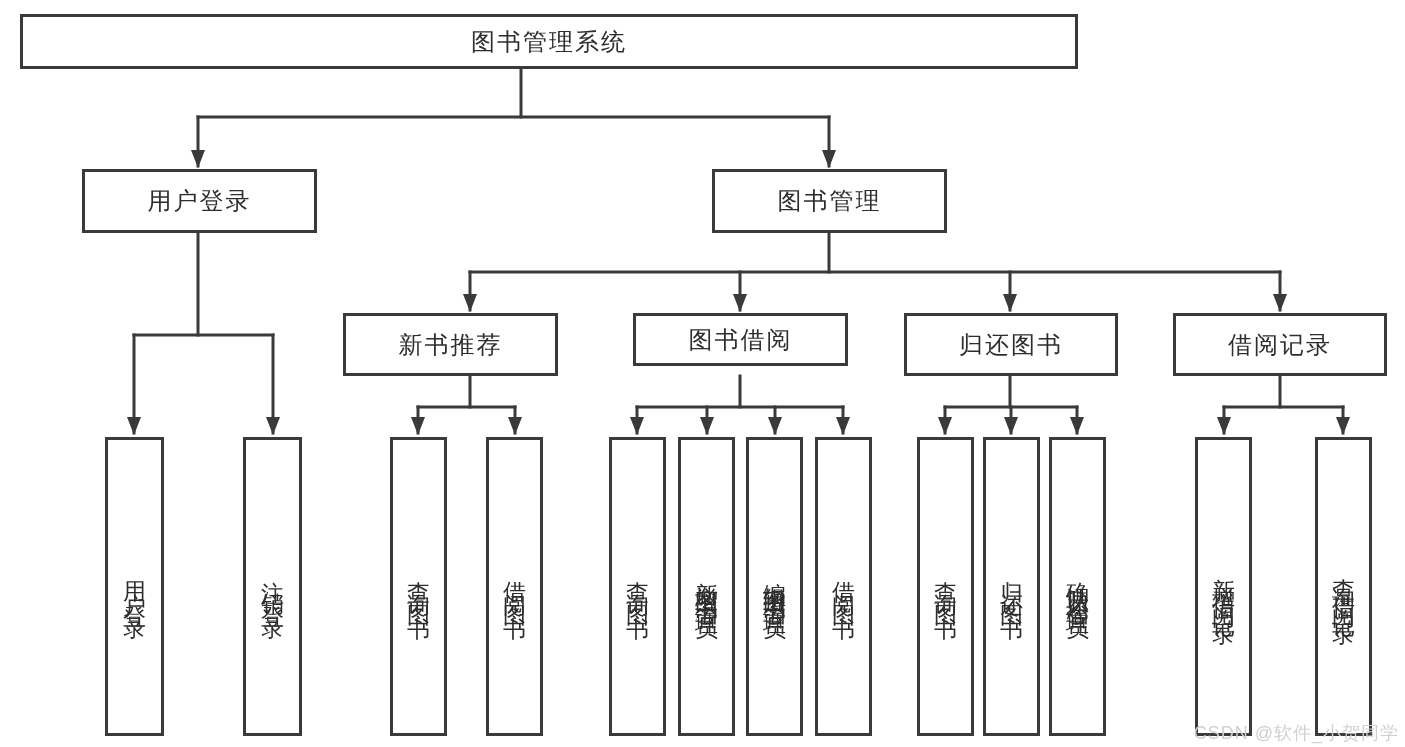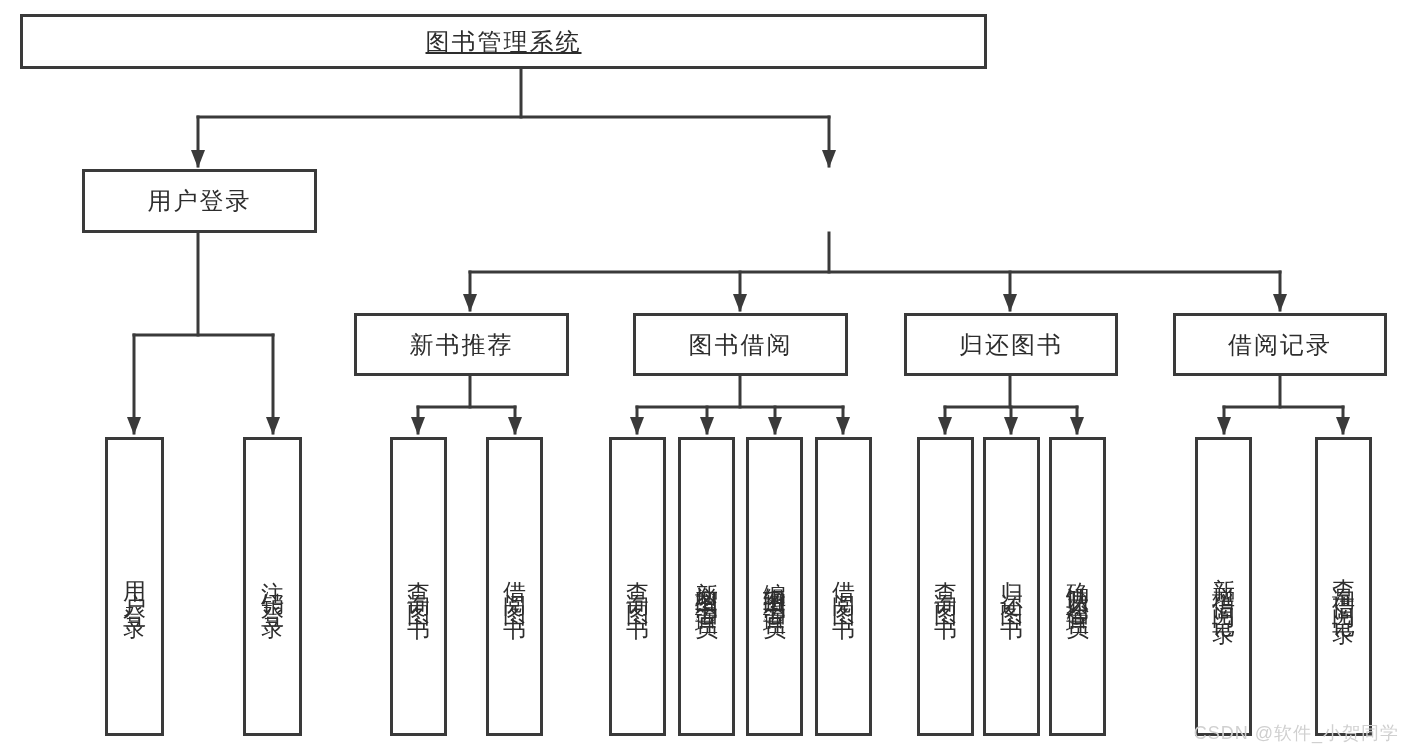--- a/index.html
+++ b/index.html
@@ -115,32 +115,35 @@
       <path d="M1011 407 V433" marker-end="url(#ah)"></path>
       <path d="M1077 407 V433" marker-end="url(#ah)"></path>
 
       <path d="M1280 376 V407"></path>
       <path d="M1224 407 H1343"></path>
       <path d="M1224 407 V433" marker-end="url(#ah)"></path>
       <path d="M1343 407 V433" marker-end="url(#ah)"></path>
     </g>
   </svg>
 
-  <div class="box hbox" style="left:20px; top:14px; width:967px; height:55px;text-decoration:underline;">
+  <div class="box hbox" style="left:20px; top:14px; width:1058px; height:55px;">
     <span>图书管理系统</span>
   </div>
 
   <div class="box hbox" style="left:82px; top:169px; width:235px; height:64px;">
     <span>用户登录</span>
   </div>
+  <div class="box hbox" style="left:712px; top:169px; width:235px; height:64px;">
+    <span>图书管理</span>
+  </div>
 
-  <div class="box hbox" style="left:354px; top:313px; width:215px; height:63px;">
+  <div class="box hbox" style="left:343px; top:313px; width:215px; height:63px;">
     <span>新书推荐</span>
   </div>
-  <div class="box hbox" style="left:633px; top:313px; width:215px; height:63px;align-items:center;">
+  <div class="box hbox" style="left:633px; top:313px; width:215px; height:53px;align-items:center;">
     <span>图书借阅</span>
   </div>
   <div class="box hbox" style="left:904px; top:313px; width:214px; height:63px;">
     <span>归还图书</span>
   </div>
   <div class="box hbox" style="left:1173px; top:313px; width:214px; height:63px;">
     <span>借阅记录</span>
   </div>
 
   <div class="box vbox" style="left:105px;">

